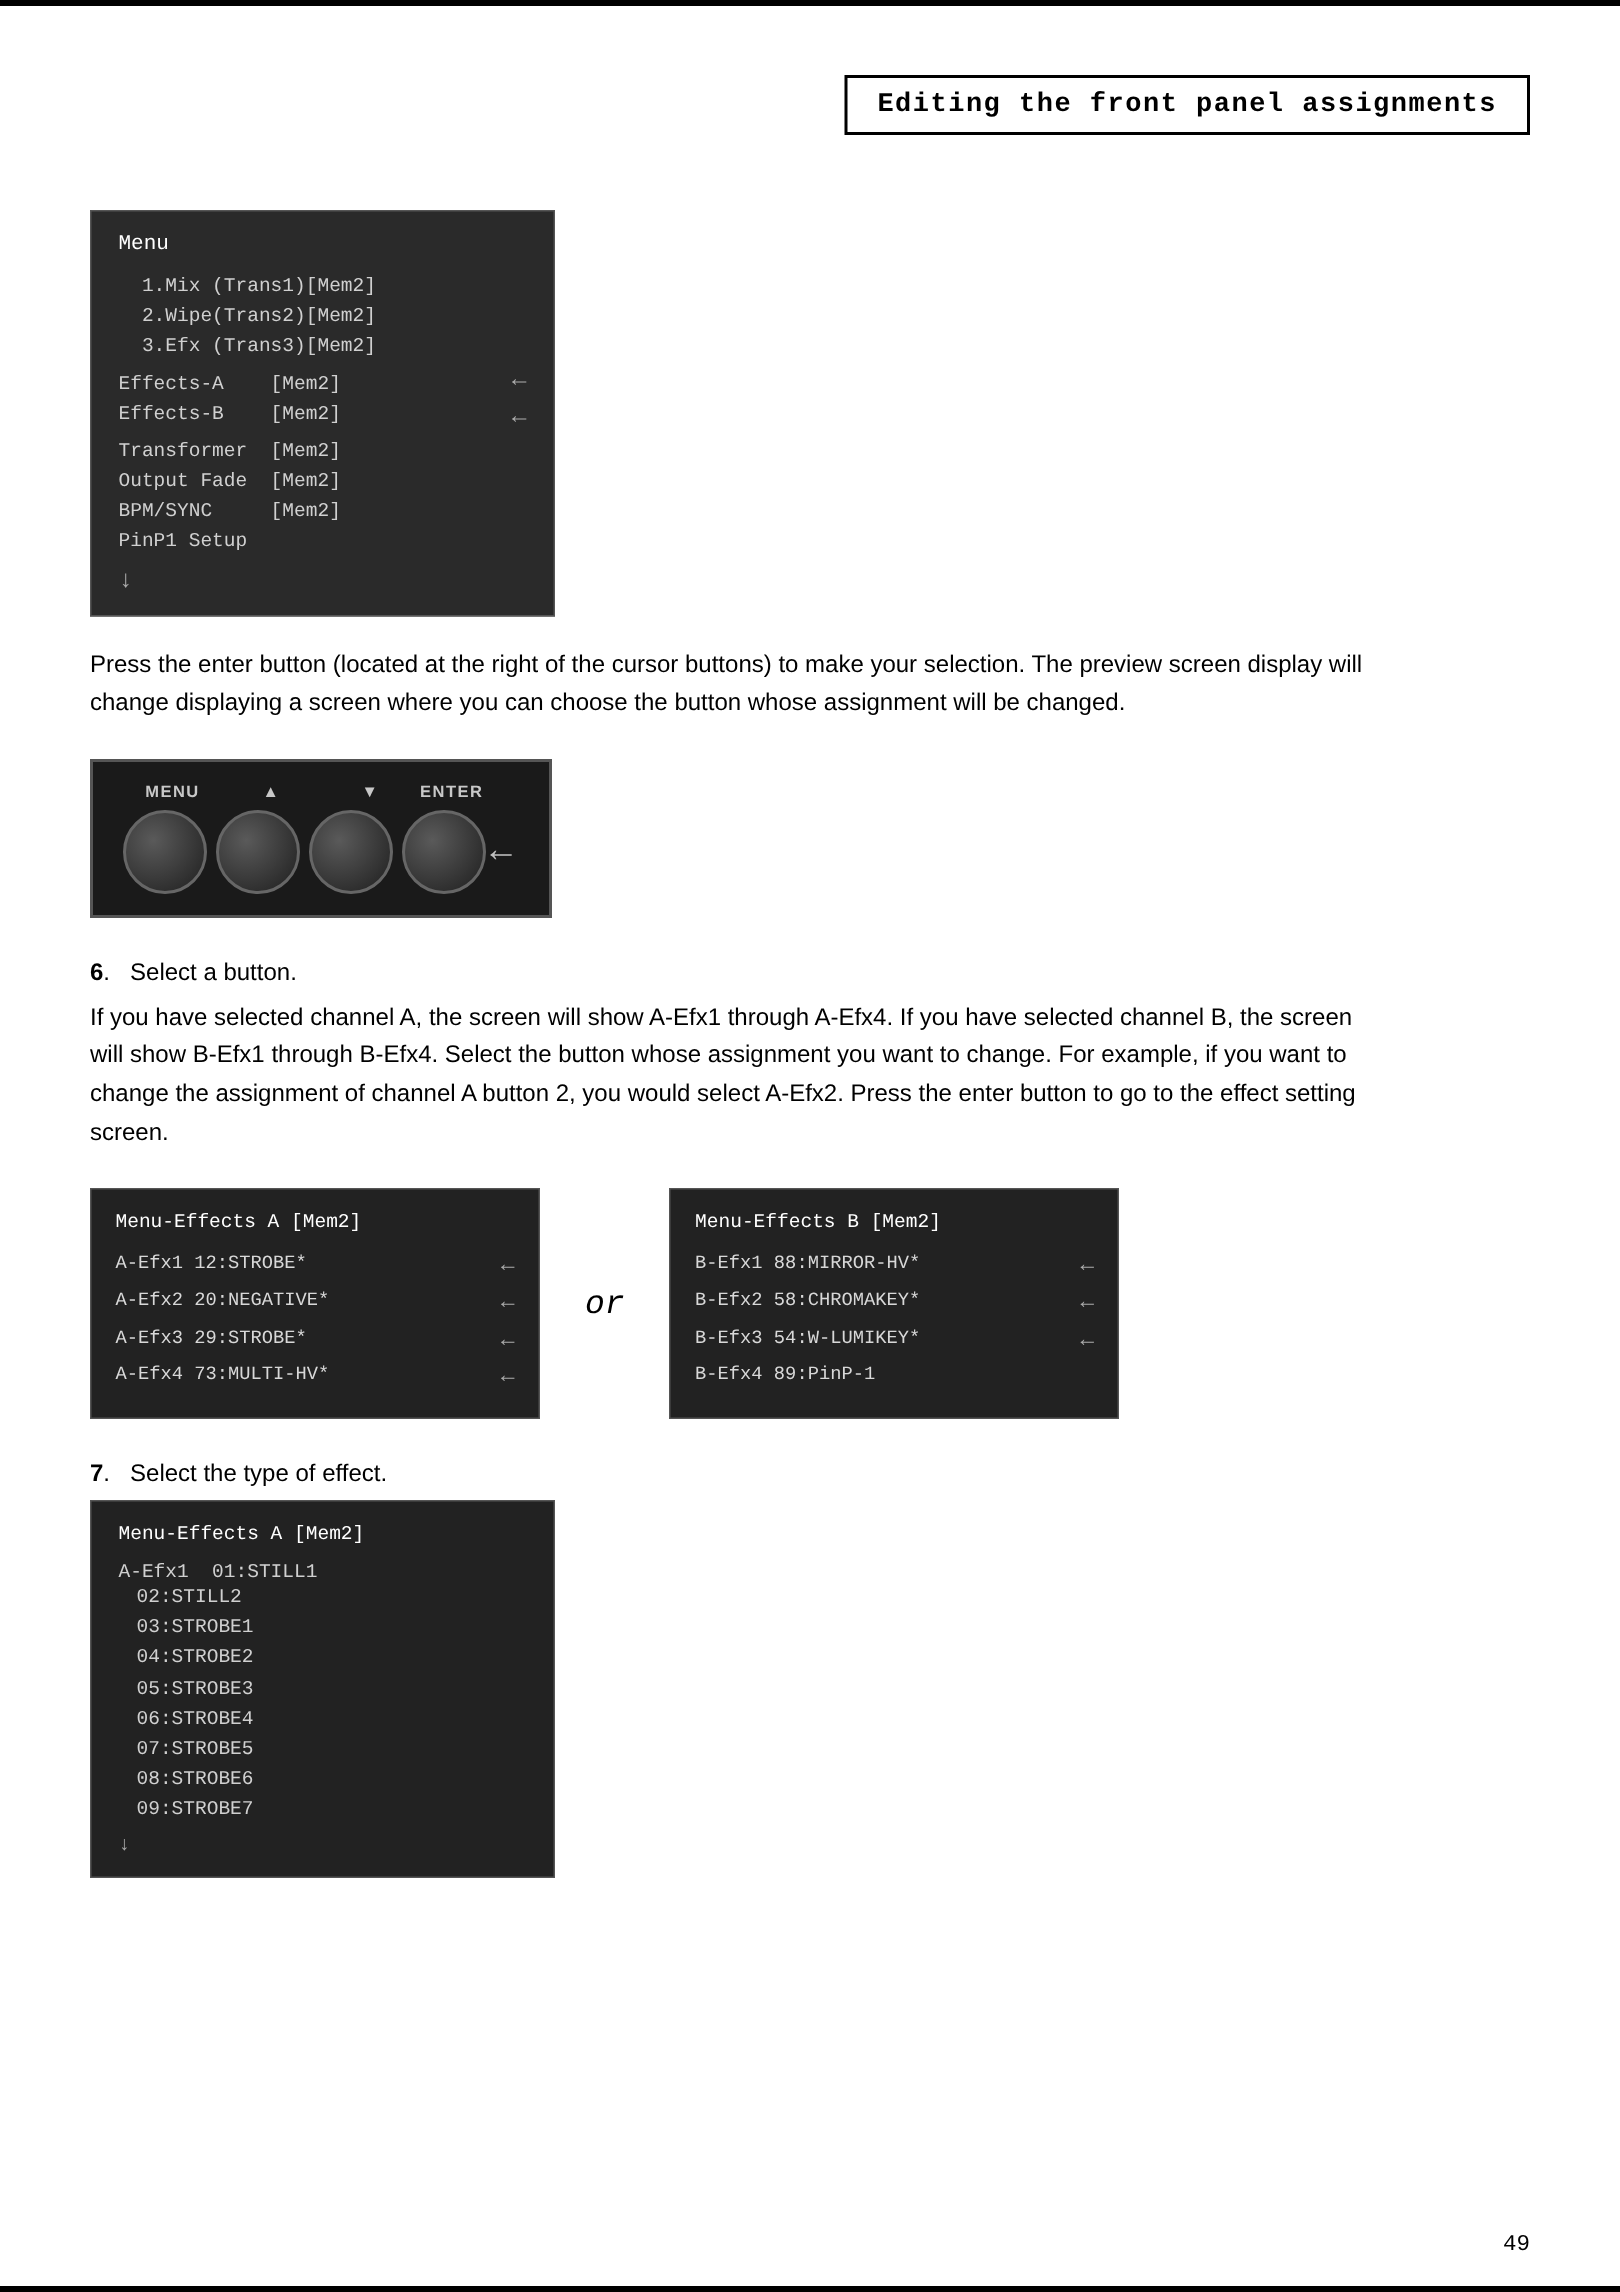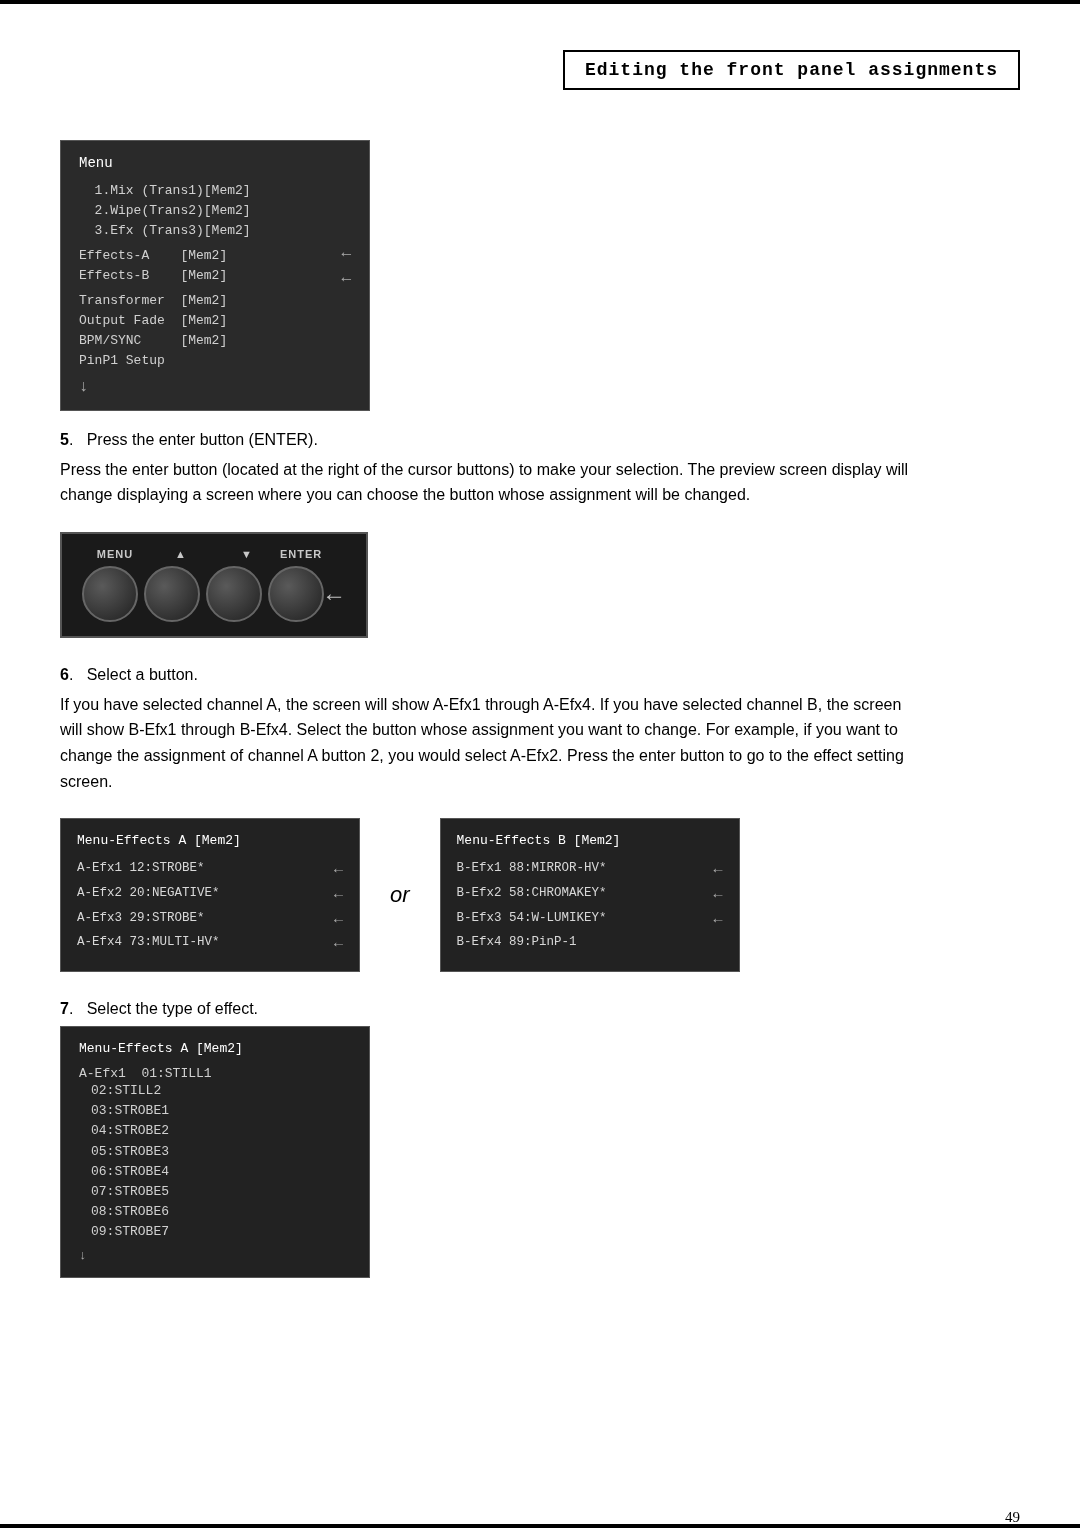--- a/index.html
+++ b/index.html
@@ -30,24 +30,24 @@
       bottom: 0;
       left: 0;
       right: 0;
       height: 4px;
       background: #000;
     }
 
     
     .page-footer {
       position: absolute;
-      bottom: 2px;
+      bottom: 23px;
       right: 60px;
       font-size: 15px;
-      font-family: Liberation Serif, serif;
+      font-family: Liberation Mono, monospace;
     }
 
     
     .title-box {
       position: absolute;
       top: 50px;
       right: 60px;
       border: 2px solid #000;
       padding: 8px 20px;
       font-size: 18px;
@@ -127,21 +127,21 @@
 
     
     .effects-row {
       display: flex;
       align-items: center;
       gap: 0;
       margin-bottom: 28px;
     }
 
     .or-text {
-      font-family: Liberation Sans, sans-serif;
+      font-family: Liberation Mono, monospace;
       font-size: 22px;
       font-style: italic;
       margin: 0 30px;
       font-weight: normal;
     }
 
     .efx-screen {
       background: #222;
       color: #d8d8d8;
       font-family: 'Courier New', Courier, monospace;
@@ -223,24 +223,20 @@
       <span>Effects-B&nbsp;&nbsp;&nbsp;&nbsp;[Mem2]</span>
         <span class="arrow">←</span>
     </div>
     <div class="menu-item">Transformer&nbsp;&nbsp;[Mem2]</div>
     <div class="menu-item">Output Fade&nbsp;&nbsp;[Mem2]</div>
     <div class="menu-item">BPM/SYNC&nbsp;&nbsp;&nbsp;&nbsp;&nbsp;[Mem2]</div>
     <div class="menu-item">PinP1 Setup</div>
     <div class="down-arrow">↓</div>
   </div>
 
-  <div class="step-text">
-    <span class="step-num">5</span>.&nbsp;&nbsp;
-    <span>Press the enter button (ENTER).</span>
-  </div>
 
   <div class="step-body">Press the enter button (located at the right of the cursor buttons) to make your selection. The preview screen display will change displaying a screen where you can choose the button whose assignment will be changed.</div>
 
   <div style="margin-bottom: 28px;">
     <div style="background:#1a1a1a; border:2px solid #555; display:inline-block; padding: 14px 20px;">
       
       <div style="display:flex; align-items:center; margin-bottom:6px; font-family:Arial,sans-serif; font-size:11px; font-weight:bold; letter-spacing:1px; color:#c8c8c8;">
         <div style="width:66px; text-align:center;">MENU</div>
         <div style="width:66px; text-align:center;">▲</div>
         <div style="width:66px; text-align:center;">▼</div>

